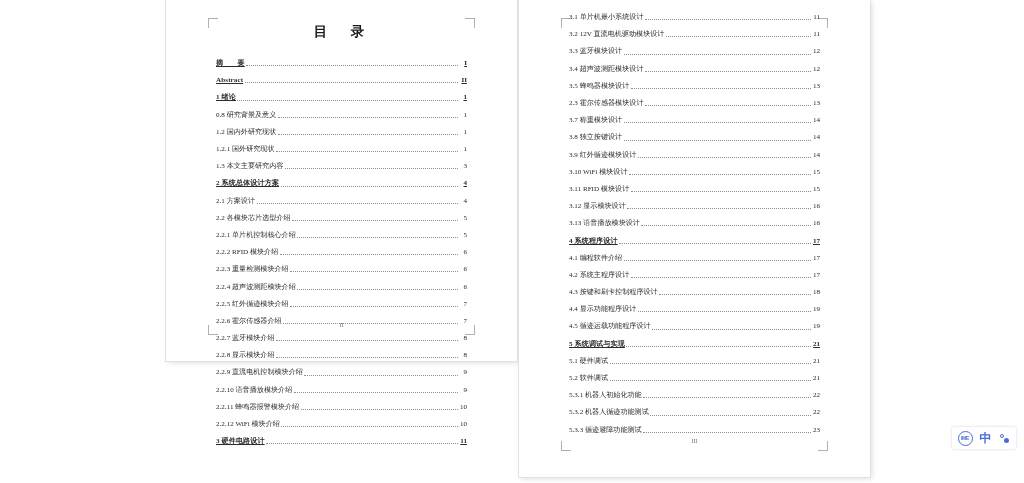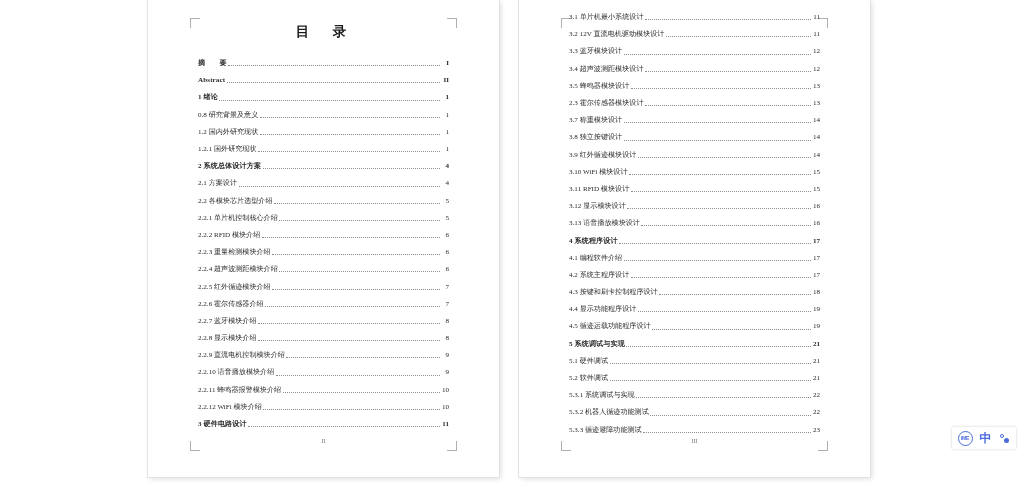--- a/index.html
+++ b/index.html
@@ -34,21 +34,21 @@
   .pages {
     position: absolute; left: 0; top: 0;
     width: 1024px; height: 483px;
   }
   .page {
     position: absolute;
     top: 0;
     background: #ffffff;
     box-shadow: 0 0 0 1px #e2e2e2, 2px 2px 5px rgba(0,0,0,0.13);
   }
-  .page.left  { left: 148px; width: 351px; height: 477px; }
+  .page.left  { left: 166px; width: 351px; height: 361px; }
   .page.right { left: 519px; width: 351px; height: 477px; }
 
   
   .cmark { position: absolute; width: 9px; height: 9px; }
   .cmark.tl { border-left: 1px solid #b0b0b0; border-top: 1px solid #b0b0b0; }
   .cmark.tr { border-right: 1px solid #b0b0b0; border-top: 1px solid #b0b0b0; }
   .cmark.bl { border-left: 1px solid #b0b0b0; border-bottom: 1px solid #b0b0b0; }
   .cmark.br { border-right: 1px solid #b0b0b0; border-bottom: 1px solid #b0b0b0; }
 
   .page .cmark.tl { left: 42px;  top: 18px; }
@@ -97,21 +97,21 @@
     height: 1px;
   }
   .toc-row .pno {
     flex: 0 0 auto;
     padding-left: 2px;
     padding-bottom: 4px;
     text-align: right;
     min-width: 7px;
     margin-top: 10px;
   }
-  .toc-row.lvl1 { font-weight: bold; }
+  .toc-row.lvl1 { font-weight: bold; text-decoration: underline; }
   .toc-row.lvl1 .label { letter-spacing: 0.1px; }
 
   .page-footer {
     position: absolute;
     left: 0; right: 0;
     bottom: 33px;
     text-align: center;
     font-size: 6px;
     color: #757575;
   }
@@ -215,20 +215,25 @@
           <div class="toc-row lvl2">
             <span class="label">1.2 国内外研究现状</span>
             <span class="leader"></span>
             <span class="pno">1</span>
           </div>
           <div class="toc-row lvl3">
             <span class="label">1.2.1 国外研究现状</span>
             <span class="leader"></span>
             <span class="pno">1</span>
           </div>
+          <div class="toc-row lvl2">
+            <span class="label">1.3 本文主要研究内容</span>
+            <span class="leader"></span>
+            <span class="pno">3</span>
+          </div>
           <div class="toc-row lvl1">
             <span class="label">2 系统总体设计方案</span>
             <span class="leader"></span>
             <span class="pno">4</span>
           </div>
           <div class="toc-row lvl2">
             <span class="label">2.1 方案设计</span>
             <span class="leader"></span>
             <span class="pno">4</span>
           </div>
@@ -418,21 +423,21 @@
             <span class="label">5.1 硬件调试</span>
             <span class="leader"></span>
             <span class="pno">21</span>
           </div>
           <div class="toc-row lvl2">
             <span class="label">5.2 软件调试</span>
             <span class="leader"></span>
             <span class="pno">21</span>
           </div>
           <div class="toc-row lvl3">
-            <span class="label">5.3.1  系统调试与实现</span>
+            <span class="label">5.3.1  机器人初始化功能</span>
             <span class="leader"></span>
             <span class="pno">22</span>
           </div>
           <div class="toc-row lvl3">
             <span class="label">5.3.2  机器人循迹功能测试</span>
             <span class="leader"></span>
             <span class="pno">22</span>
           </div>
           <div class="toc-row lvl3">
             <span class="label">5.3.3  循迹避障功能测试</span>

